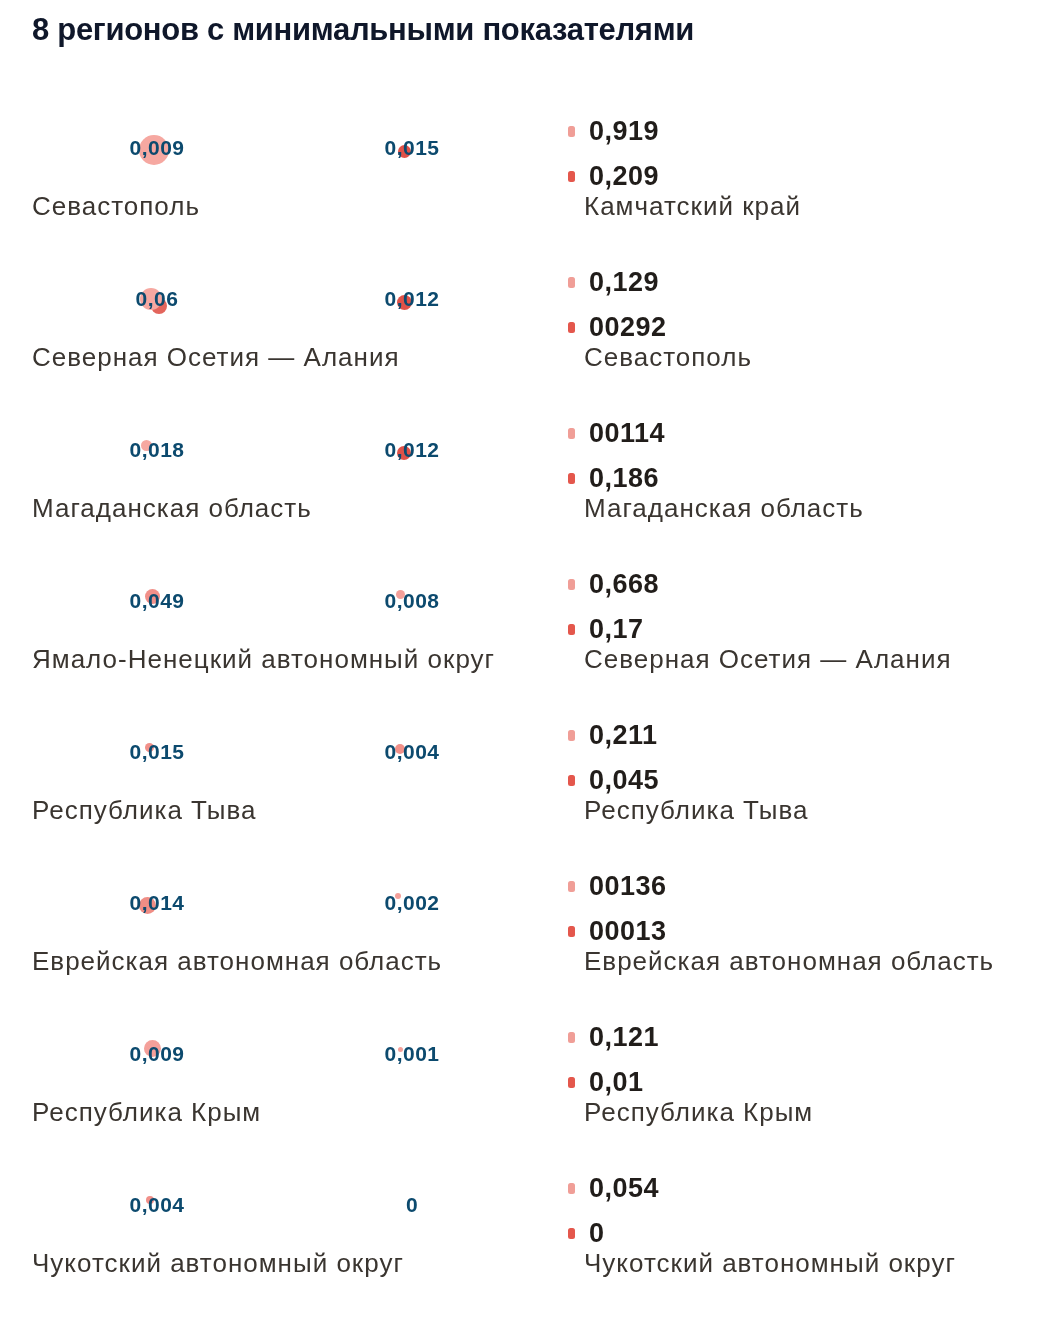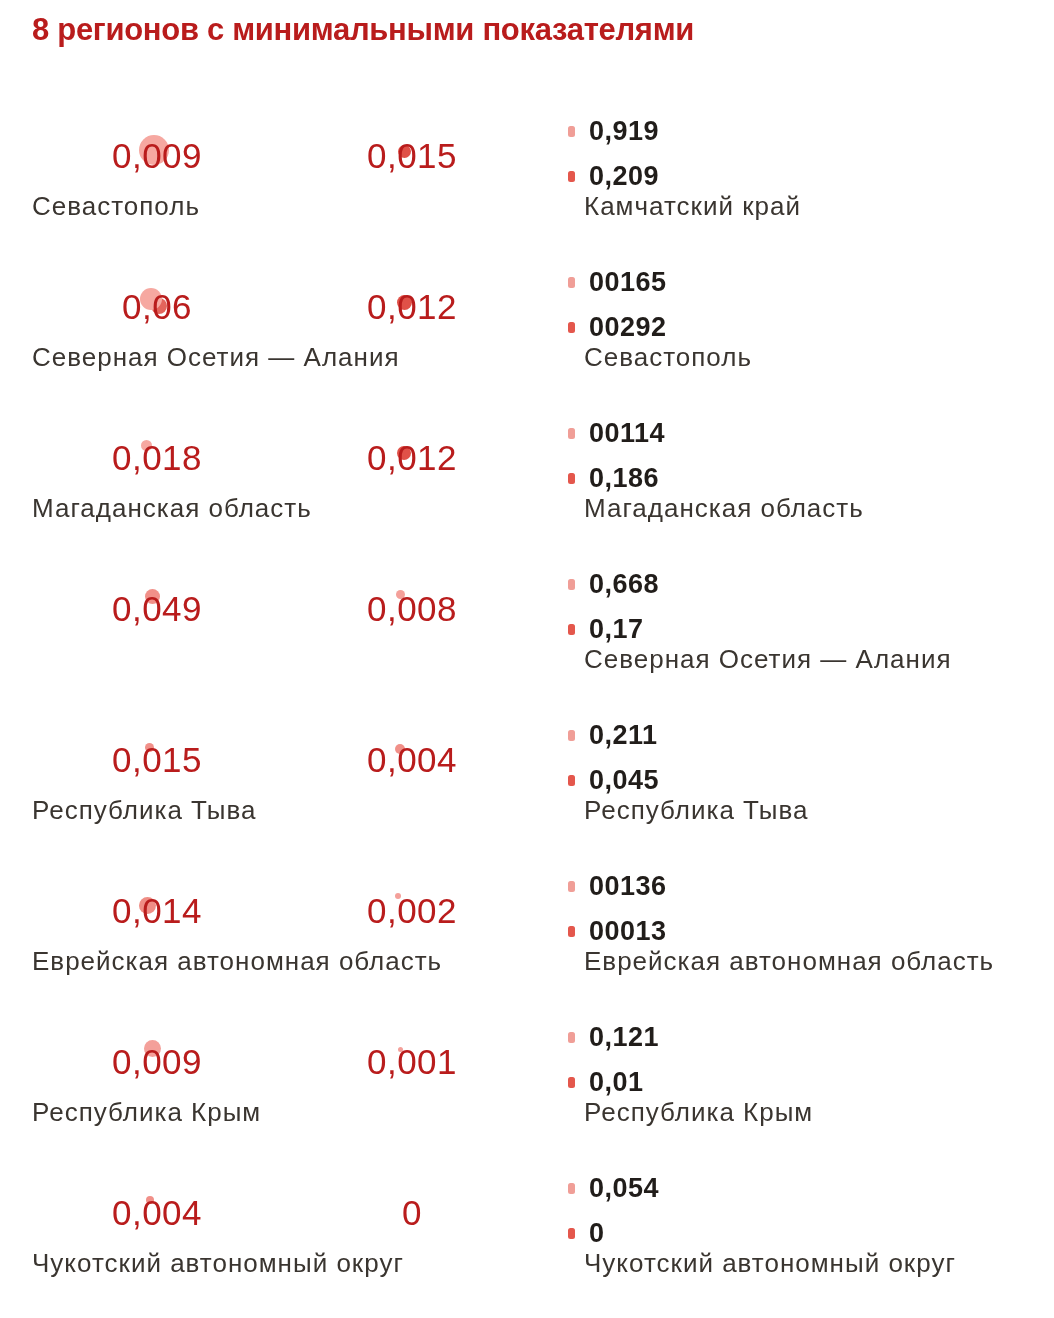--- a/index.html
+++ b/index.html
@@ -6,25 +6,25 @@
   .page{
     position:relative;
     width:1054px;height:1318px;
     background:#ffffff;
     font-family:"Liberation Sans", sans-serif;
     overflow:hidden;
   }
   .title{
     position:absolute;left:32px;top:12px;margin:0;
     font-size:31px;font-weight:800;letter-spacing:-0.3px;
-    color:#b91c1c;
+    color:#0f172a;
   }
   .row{position:absolute;left:0;width:1054px;height:151px;}
   .num{
-    font-size:35px;font-weight:400;color:#b91c1c;letter-spacing:0.5px;
+    font-size:21px;font-weight:700;color:#0c4a6e;letter-spacing:0.5px;
     position:relative;z-index:2;
   }
   .n1{position:absolute;left:32px;top:26px;width:250px;text-align:center;}
   .n2{position:absolute;left:292px;top:26px;width:240px;text-align:center;}
   .bubble{position:absolute;border-radius:50%;z-index:1;}
   .region{
     position:absolute;top:81px;
     font-size:26px;color:#3a3530;letter-spacing:1px;z-index:2;
   }
   .region.l{left:32px;}
@@ -61,21 +61,21 @@
   </div>
       <div class="row" style="top: 261px;">
         <div class="bubble" style="width: 15px; height: 15px; background: rgb(224, 81, 72); left: 396.5px; top: 33.5px;"></div>
         <div class="bubble" style="width: 16px; height: 16px; background: rgb(227, 101, 92); left: 151px; top: 37px;"></div>
         <div class="bubble" style="width: 22px; height: 22px; background: rgb(246, 168, 161); left: 140px; top: 27px;"></div>
     <span class="num n1">0,06</span>
     <span class="num n2">0,012</span>
     <span class="region l">Северная Осетия — Алания</span>
     <div class="rval v1">
       <span class="marker" style="background: rgb(240, 158, 151);"></span>
-      <span class="rnum">00165</span>
+      <span class="rnum">0,129</span>
     </div>
     <div class="rval v2">
       <span class="marker" style="background: rgb(228, 87, 76);"></span>
       <span class="rnum">00292</span>
     </div>
     <span class="region r">Севастополь</span>
   </div>
       <div class="row" style="top: 412px;">
         <div class="bubble" style="width: 14px; height: 14px; background: rgb(224, 81, 72); left: 397px; top: 34px;"></div>
         <div class="bubble" style="width: 11px; height: 11px; background: rgb(246, 168, 161); left: 140.5px; top: 27.5px;"></div>
@@ -90,20 +90,21 @@
       <span class="marker" style="background: rgb(228, 87, 76);"></span>
       <span class="rnum">0,186</span>
     </div>
     <span class="region r">Магаданская область</span>
   </div>
       <div class="row" style="top: 563px;">
         <div class="bubble" style="width: 9px; height: 9px; background: rgb(244, 160, 154); left: 395.5px; top: 26.5px;"></div>
         <div class="bubble" style="width: 15px; height: 15px; background: rgb(241, 144, 137); left: 144.5px; top: 25.5px;"></div>
     <span class="num n1">0,049</span>
     <span class="num n2">0,008</span>
+    <span class="region l">Ямало-Ненецкий автономный округ</span>
     <div class="rval v1">
       <span class="marker" style="background: rgb(240, 158, 151);"></span>
       <span class="rnum">0,668</span>
     </div>
     <div class="rval v2">
       <span class="marker" style="background: rgb(228, 87, 76);"></span>
       <span class="rnum">0,17</span>
     </div>
     <span class="region r">Северная Осетия — Алания</span>
   </div>

